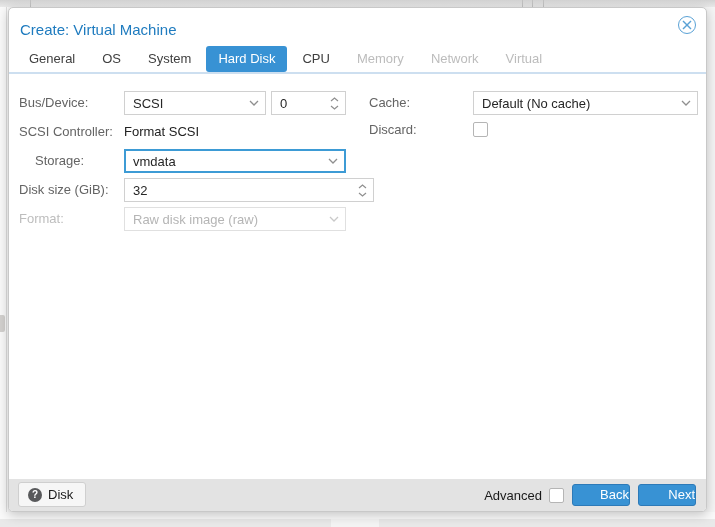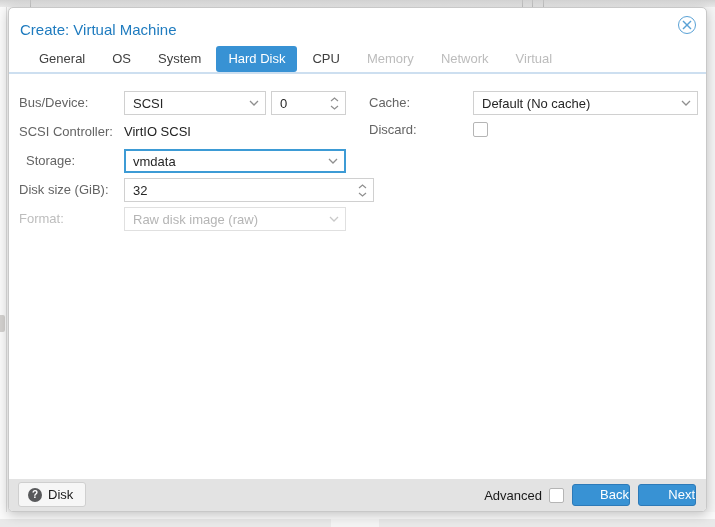--- a/index.html
+++ b/index.html
@@ -35,21 +35,21 @@
   .close-btn {
     position:absolute; left:669px; top:8px; width:18px; height:18px;
     border:1px solid #5aa2d6; border-radius:50%;
     display:flex; align-items:center; justify-content:center; cursor:pointer;
   }
   .close-btn svg { display:block; }
 
   
   .tabbar {
     position:absolute; left:0; top:38px; width:697px; height:26px;
-    display:flex; align-items:flex-start; padding-left:18px;
+    display:flex; align-items:flex-start; padding-left:8px;
   }
   .tab {
     height:26px; line-height:26px; padding:0 12px; margin-right:3px;
     font-size:13px; color:#404040; border-radius:3px; cursor:pointer; white-space:nowrap;
   }
   .tab.active { background:#3892d4; color:#ffffff; }
   .tab.disabled { color:#bcbcbc; cursor:default; }
   .tab-underline {
     position:absolute; left:0; top:64px; width:697px; height:2px; background:#cddff0;
   }
@@ -170,23 +170,23 @@
       <svg width="9" height="5" viewBox="0 0 9 5">
           <polyline points="1,4 4.5,1 8,4" fill="none" stroke="#8f8f8f" stroke-width="1.2"></polyline>
         </svg>
       <svg width="9" height="5" viewBox="0 0 9 5">
           <polyline points="1,1 4.5,4 8,1" fill="none" stroke="#8f8f8f" stroke-width="1.2"></polyline>
         </svg>
     </span>
   </div>
 
   <div class="form-label" style="left:10px; top:112px">SCSI Controller:</div>
-  <div class="static-value" style="left:115px; top:112px">VirtIO SCSI</div>
-
-  <div class="form-label" style="left:17px; top:141px">Storage:</div>
+  <div class="static-value" style="left:115px; top:112px">Format SCSI</div>
+
+  <div class="form-label" style="left:26px; top:141px">Storage:</div>
   <div class="field focused" style="left:115px; top:141px; width:222px">
     <input readonly="" value="vmdata" style="">
     <span class="trigger">
       <svg width="10" height="6" viewBox="0 0 10 6">
           <polyline points="1,1 5,5 9,1" fill="none" stroke="#8f8f8f" stroke-width="1.3"></polyline>
         </svg>
     </span>
   </div>
 
   <div class="form-label" style="left:10px; top:170px">Disk size (GiB):</div>

